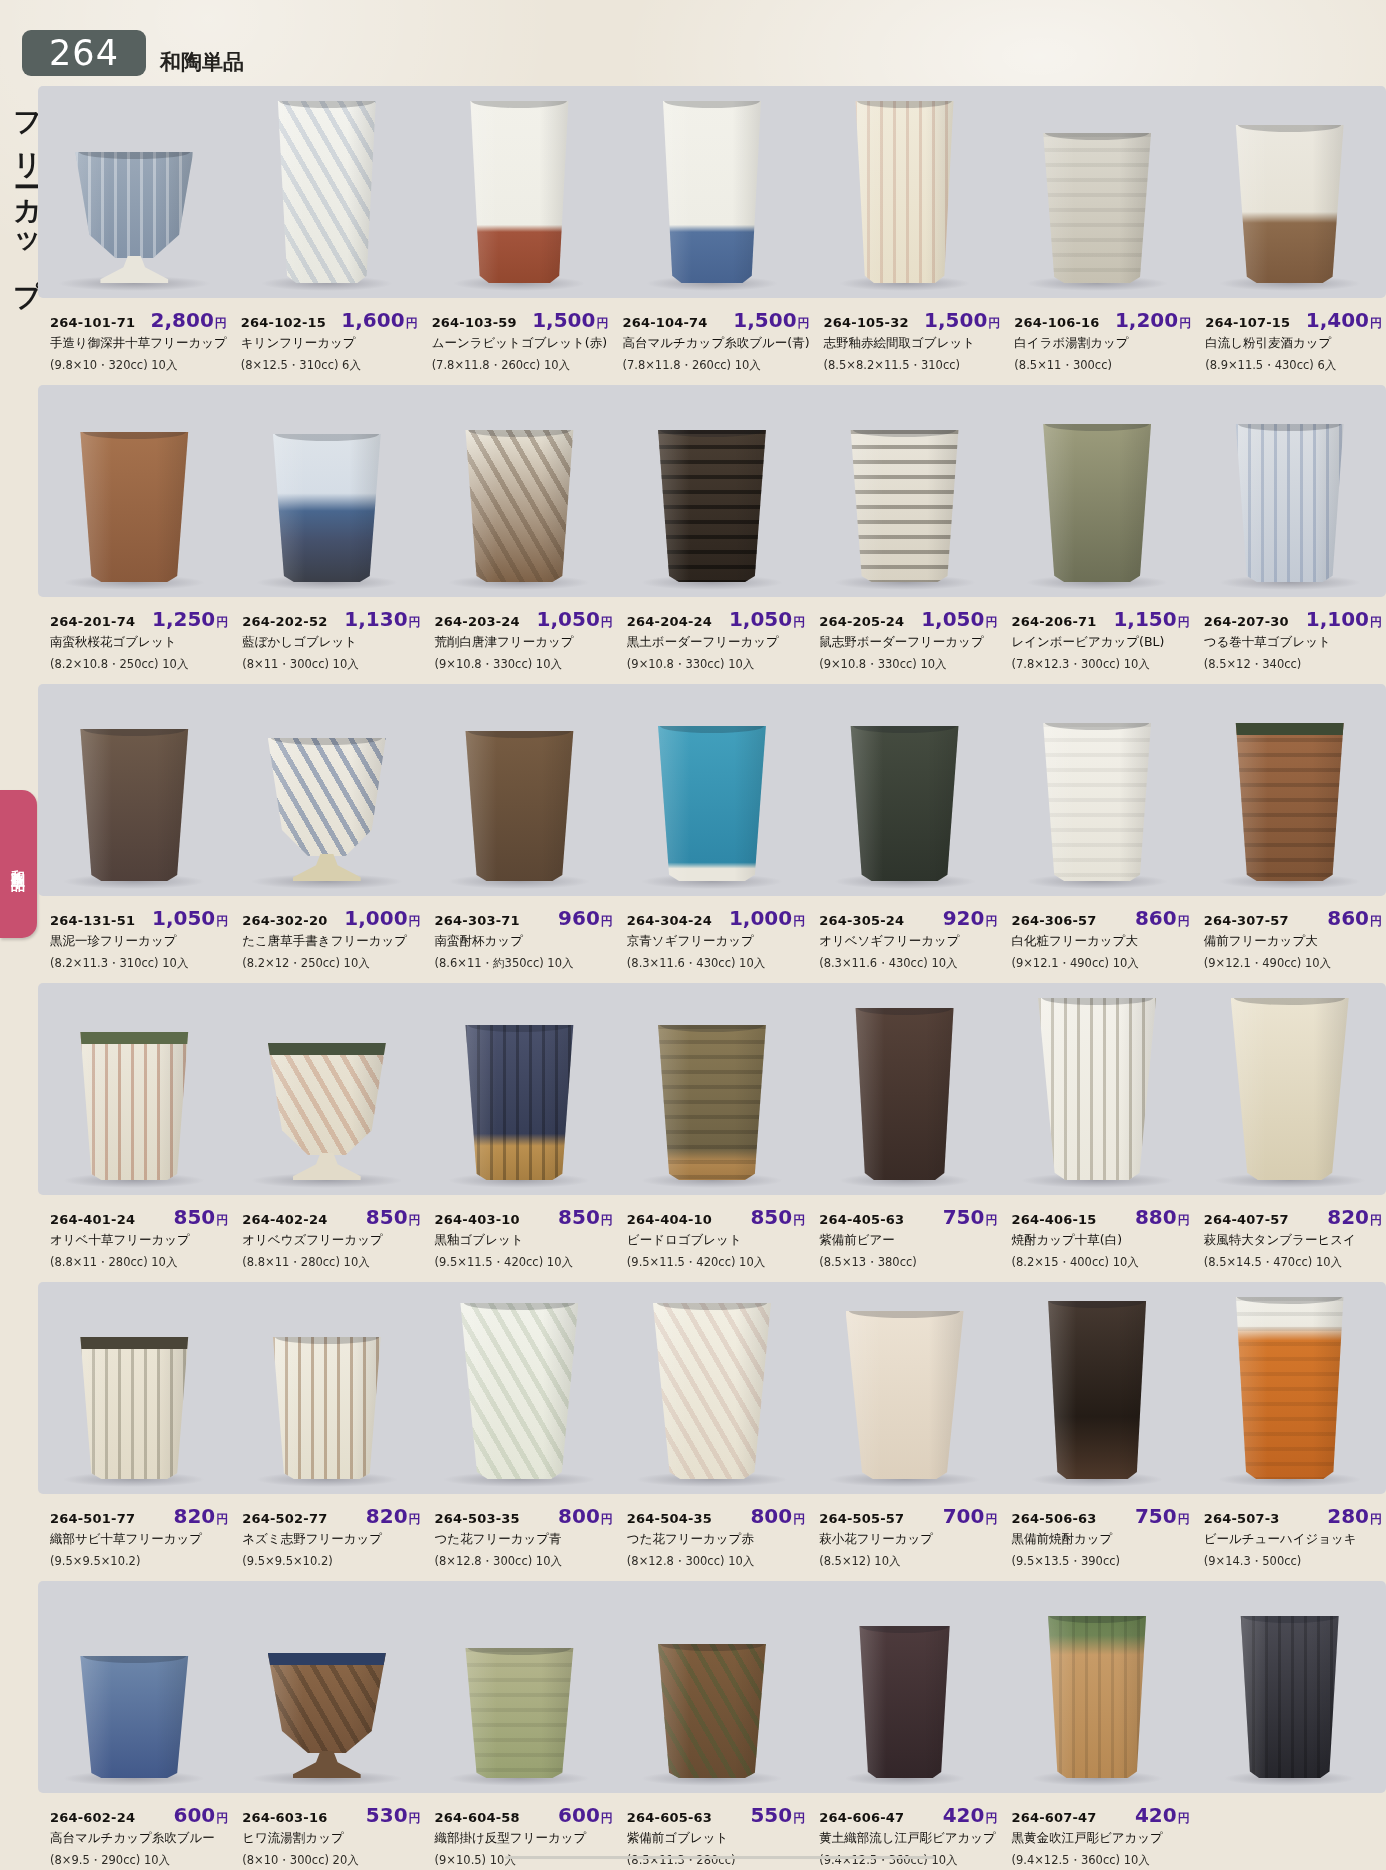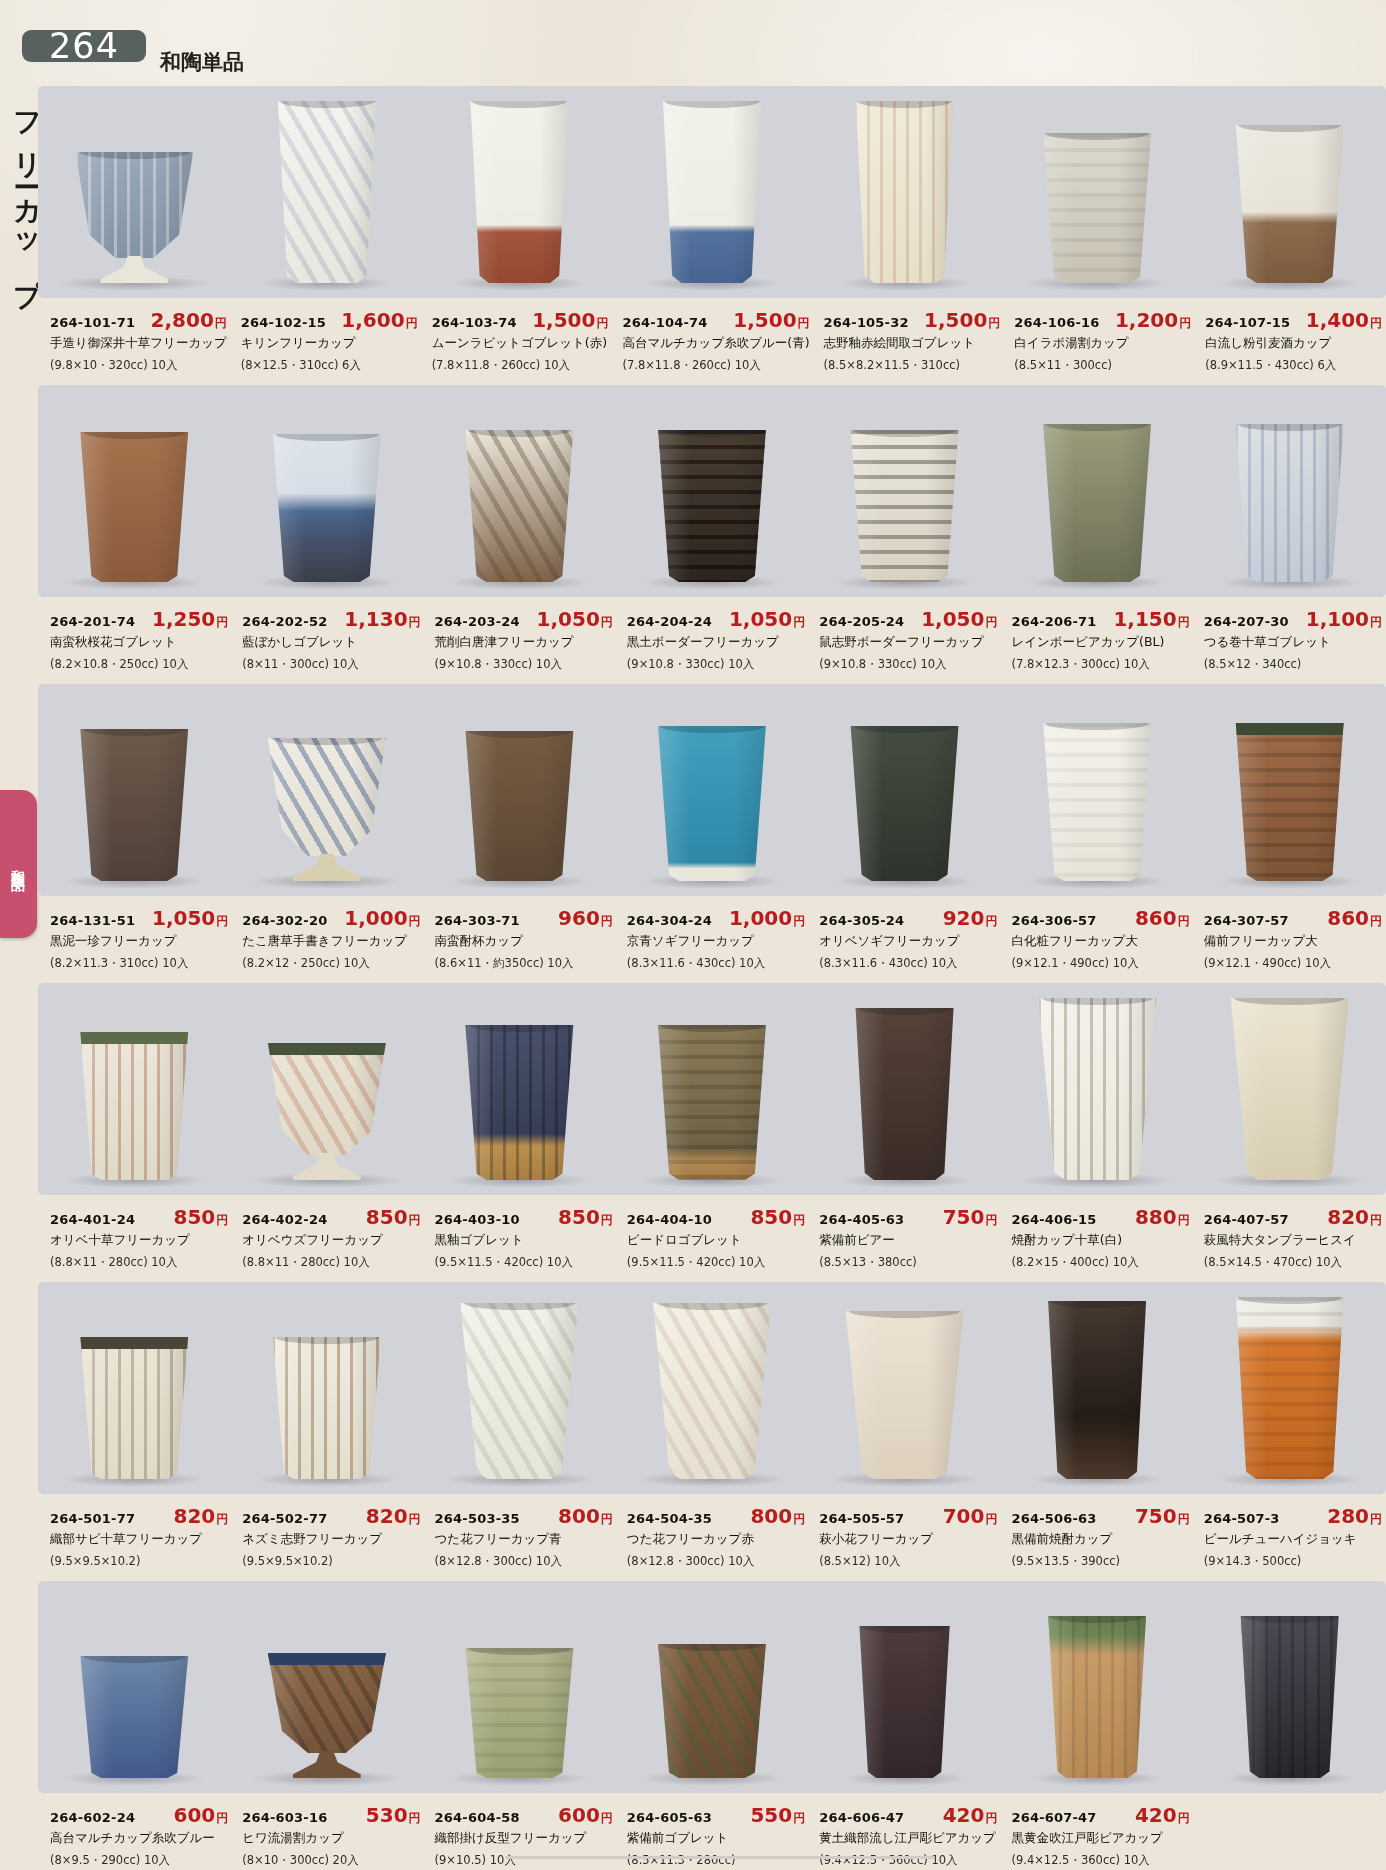--- a/index.html
+++ b/index.html
@@ -7,21 +7,21 @@
   body {
     position:relative;
     font-family:"DejaVu Sans","Liberation Sans",sans-serif;
     background:
       radial-gradient(ellipse 600px 300px at 75% 3%, rgba(255,255,255,.55), rgba(255,255,255,0) 70%),
       radial-gradient(ellipse 500px 400px at 15% 1%, rgba(255,255,255,.4), rgba(255,255,255,0) 70%),
       var(--page-bg,#ece6da);
     overflow:hidden;
   }
   .page-tag {
-    position:absolute; left:22px; top:30px; width:124px; height:32px;
+    position:absolute; left:22px; top:30px; width:124px; height:46px;
     background:var(--header-bg,#57615f); border-radius:9px;
     color:#fff; display:flex; align-items:center; justify-content:center;
     font-size:35px; font-weight:500; letter-spacing:1px;
   }
   .page-cat { position:absolute; left:160px; top:48px; font-size:21px; font-weight:bold; color:#23211e; }
   .section-title {
     position:absolute; left:8px; top:94px;
     writing-mode:vertical-rl; text-orientation:mixed;
     font-family:"DejaVu Serif","Liberation Serif",serif;
     font-size:28px; font-weight:600; color:#1b1b1b; letter-spacing:7px;
@@ -52,21 +52,21 @@
   .shape-tall   .cup-body { width:102px; height:182px; clip-path:polygon(2% 0,98% 0,89% 96%,80% 100%,20% 100%,11% 96%); }
   .shape-flare  .cup-body { width:118px; height:174px; clip-path:polygon(0 0,100% 0,86% 96%,77% 100%,23% 100%,14% 96%); }
   .shape-goblet .cup-body { width:118px; height:106px; clip-path:polygon(0 0,100% 0,88% 78%,66% 100%,34% 100%,12% 78%); }
   .cup-mouth { position:absolute; top:-7px; left:3%; width:94%; height:14px; border-radius:50%; background:rgba(18,24,34,.22); }
   .cup-rim { position:absolute; top:0; left:0; right:0; height:12px; }
   .cup-foot { width:72px; height:27px; margin:-2px auto 0; clip-path:polygon(41% 0,59% 0,65% 42%,97% 86%,97% 100%,3% 100%,3% 86%,35% 42%); }
   .captions { display:grid; grid-template-columns:repeat(7,1fr); padding:8px 0 0 2px; }
   .cap { padding:2px 4px 0 10px; }
   .cap-top { display:flex; align-items:baseline; justify-content:space-between; }
   .code { font-size:13px; font-weight:600; color:#13110e; letter-spacing:.2px; white-space:nowrap; }
-  .price { font-weight:bold; color:#b91c1c; white-space:nowrap; }
+  .price { font-weight:bold; color:#4c1d95; white-space:nowrap; }
   .price-value { font-size:20px; }
   .yen { font-size:12px; font-weight:600; margin-left:1px; }
   .name { font-size:12.5px; color:#13110e; margin-top:3px; white-space:nowrap; }
   .spec { font-size:11.5px; color:#2d2b26; margin-top:6px; white-space:nowrap; }
   .footer-line { position:absolute; left:505px; bottom:11px; width:430px; height:3px; background:#cfcdc5; border-radius:2px; }
 </style>
 </head>
 <body>
 
 <div class="page-tag">
@@ -151,21 +151,21 @@
         <div class="cap">
           <div class="cap-top">
             <span class="code">264-102-15</span>
             <span class="price"><span class="price-value">1,600</span><span class="yen">円</span></span>
           </div>
           <div class="name">キリンフリーカップ</div>
           <div class="spec">(8×12.5・310cc) 6入</div>
         </div>
         <div class="cap">
           <div class="cap-top">
-            <span class="code">264-103-74</span>
+            <span class="code">264-103-59</span>
             <span class="price"><span class="price-value">1,500</span><span class="yen">円</span></span>
           </div>
           <div class="name">ムーンラビットゴブレット(赤)</div>
           <div class="spec">(7.8×11.8・260cc) 10入</div>
         </div>
         <div class="cap">
           <div class="cap-top">
             <span class="code">264-104-74</span>
             <span class="price"><span class="price-value">1,500</span><span class="yen">円</span></span>
           </div>

